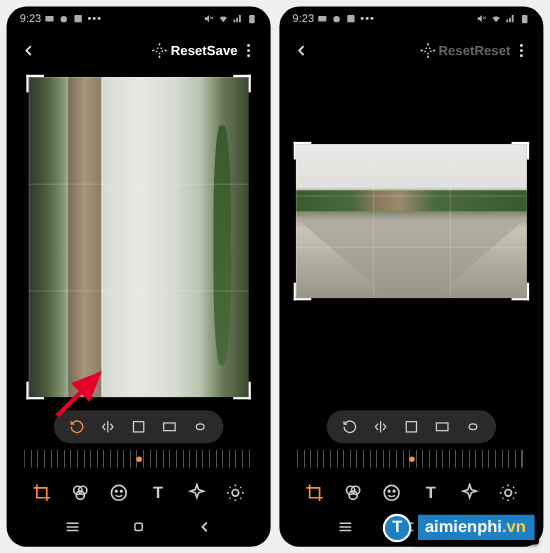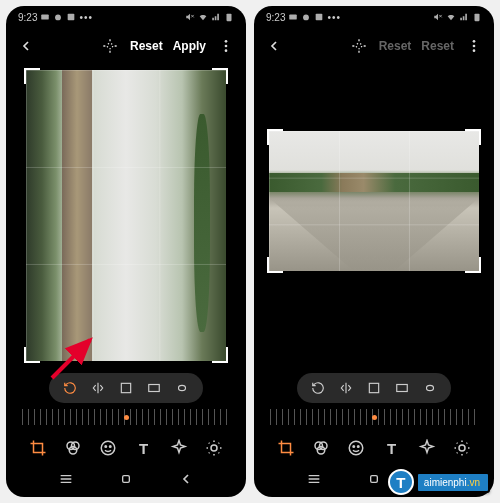--- a/index.html
+++ b/index.html
@@ -33,21 +33,20 @@
       font-weight: 500;
     }
     .status-left { display: flex; align-items: flex-start; gap: 3px; }
     .status-right { display: flex; align-items: center; gap: 3px; }
     .status-ico { width: 10px; height: 10px; opacity: 0.85; }
     .top-bar {
       height: 36px;
       display: flex;
       align-items: center;
       padding: 0 10px;
-      gap: 10px;
       color: #eee;
     }
     .top-bar .spacer { flex: 1; }
     .top-btn { font-size: 12px; font-weight: 600; color: #fff; }
     .top-btn.dim { color: #666; }
     .icon-btn { width: 20px; height: 20px; display: flex; align-items: center; justify-content: center; color: #ddd; }
     .canvas {
       flex: 1;
       display: flex;
       align-items: center;
@@ -173,23 +172,23 @@
       z-index: 20;
     }
     .wm-circle {
       width: 26px; height: 26px; border-radius: 50%;
       background: #1e7fc4; border: 2px solid #fff;
       display: flex; align-items: center; justify-content: center;
       color: #fff; font-weight: 700; font-size: 15px;
       box-shadow: 0 1px 3px rgba(0,0,0,.4);
     }
     .wm-text {
-      background: #1e7fc4; color: #fff; font-weight: 400;
-      font-size: 10px; padding: 3px 8px 3px 6px;
-      border-radius: 3px; border:2px solid #000000;
+      background: #1e7fc4; color: #fff; font-weight: 700;
+      font-size: 15px; padding: 3px 8px 3px 6px;
+      border-radius: 3px; border:4px solid #000000;
       box-shadow: 0 1px 3px rgba(0,0,0,.4);
     }
     .wm-text .vn{color:#ffd040;}
   </style>
 </head>
 <body>
 
 <div class="phone">
   <div class="status-bar">
     <div class="status-left">
@@ -233,21 +232,21 @@
     <div class="icon-btn">
       <svg width="16" height="16" viewBox="0 0 24 24" fill="none" stroke="currentColor" stroke-width="2">
           <circle cx="12" cy="12" r="4" stroke-dasharray="2 3"></circle>
           <line x1="12" y1="2" x2="12" y2="5"></line>
           <line x1="12" y1="19" x2="12" y2="22"></line>
           <line x1="2" y1="12" x2="5" y2="12"></line>
           <line x1="19" y1="12" x2="22" y2="12"></line>
         </svg>
     </div>
     <div class="top-btn">Reset</div>
-    <div class="top-btn">Apply</div>
+    <div class="top-btn">Save</div>
     <div class="icon-btn">
       <svg width="16" height="16" viewBox="0 0 24 24" fill="currentColor">
           <circle cx="12" cy="5" r="2"></circle>
           <circle cx="12" cy="12" r="2"></circle>
           <circle cx="12" cy="19" r="2"></circle>
         </svg>
     </div>
   </div>
 
   <div class="canvas">

